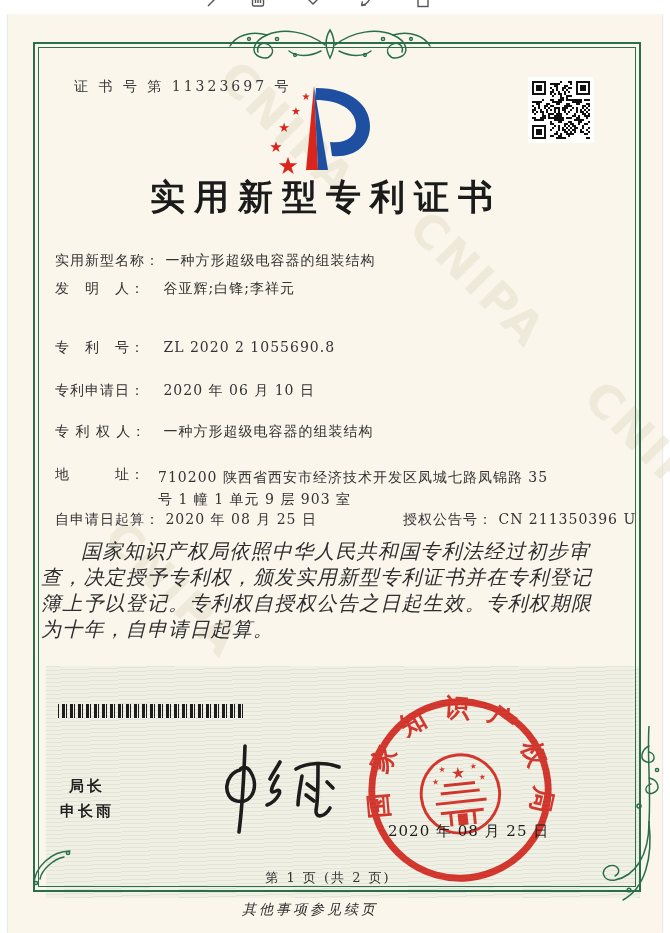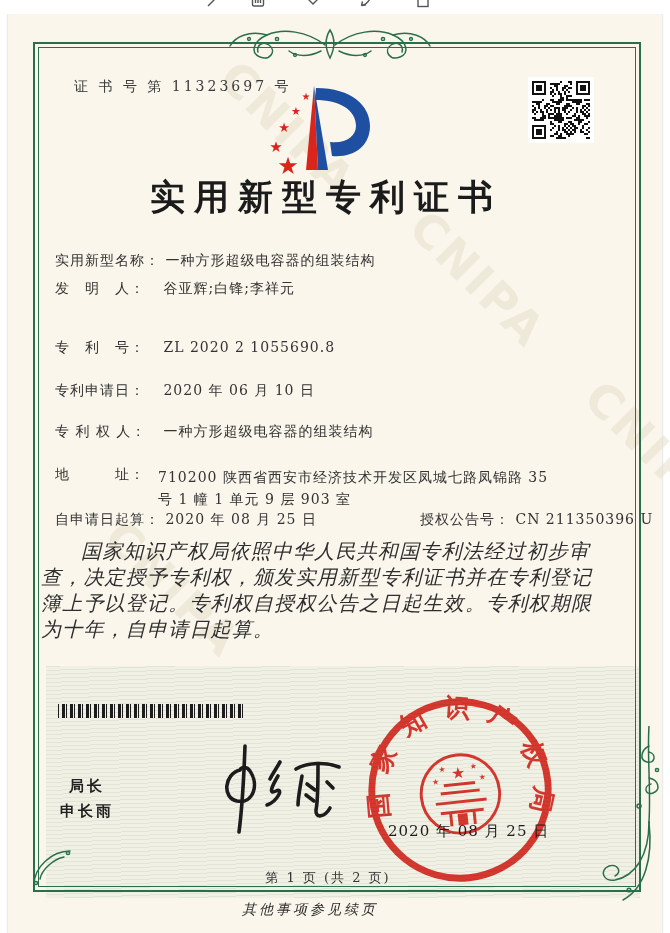--- a/index.html
+++ b/index.html
@@ -19,21 +19,21 @@
                repeating-linear-gradient(178deg, rgba(110,145,115,.12) 0 1px, rgba(0,0,0,0) 1px 4px),
                rgba(203,218,198,.20);}
   .cert-no{position:absolute;left:55px;top:78px;font-size:14px;letter-spacing:3px;color:#3a3a3a;z-index:3;margin-left:19px;}
   .logo{position:absolute;left:248px;top:82px;width:140px;height:96px;z-index:3;}
   .qr{position:absolute;left:528px;top:77px;width:66px;height:66px;z-index:3;background:#fff;}
   .title{position:absolute;left:0;top:174px;width:652px;text-align:center;font-size:35px;font-weight:bold;
          letter-spacing:9px;color:#1b1b1b;z-index:3;}
   .row{position:absolute;left:55px;font-size:14px;color:#333;letter-spacing:1px;z-index:3;white-space:nowrap;}
   .row .lab{display:inline-block;min-width:103px;}
   .addr-val{position:absolute;left:158px;width:450px;font-size:14px;color:#333;letter-spacing:1px;line-height:22px;z-index:3;}
-  .grant2{position:absolute;left:365px;top:0;}
+  .grant2{position:absolute;left:348px;top:0;}
   .paras{position:absolute;left:41px;top:538px;width:564px;font-size:20px;font-style:italic;color:#2e2e2e;
          line-height:26px;letter-spacing:1.2px;z-index:3;}
   .paras p{margin:0;text-indent:2em;}
   .barcode{position:absolute;left:58px;top:704px;width:187px;height:14px;z-index:3;}
   .signer{position:absolute;left:60px;top:774px;font-size:15px;font-weight:600;letter-spacing:3px;color:#222;z-index:3;line-height:25px;text-align:center;}
   .signature{position:absolute;left:210px;top:740px;width:140px;height:95px;z-index:4;}
   .seal{position:absolute;left:362px;top:692px;width:196px;height:196px;z-index:3;transform:rotate(-6deg);
         mix-blend-mode:multiply;opacity:.92;}
   .seal-date{position:absolute;left:388px;top:822px;font-size:15px;letter-spacing:1px;color:#1d1d1d;z-index:5;}
   .page-footer{position:absolute;left:0;top:869px;width:656px;text-align:center;font-size:13px;letter-spacing:2px;color:#333;z-index:3;}

